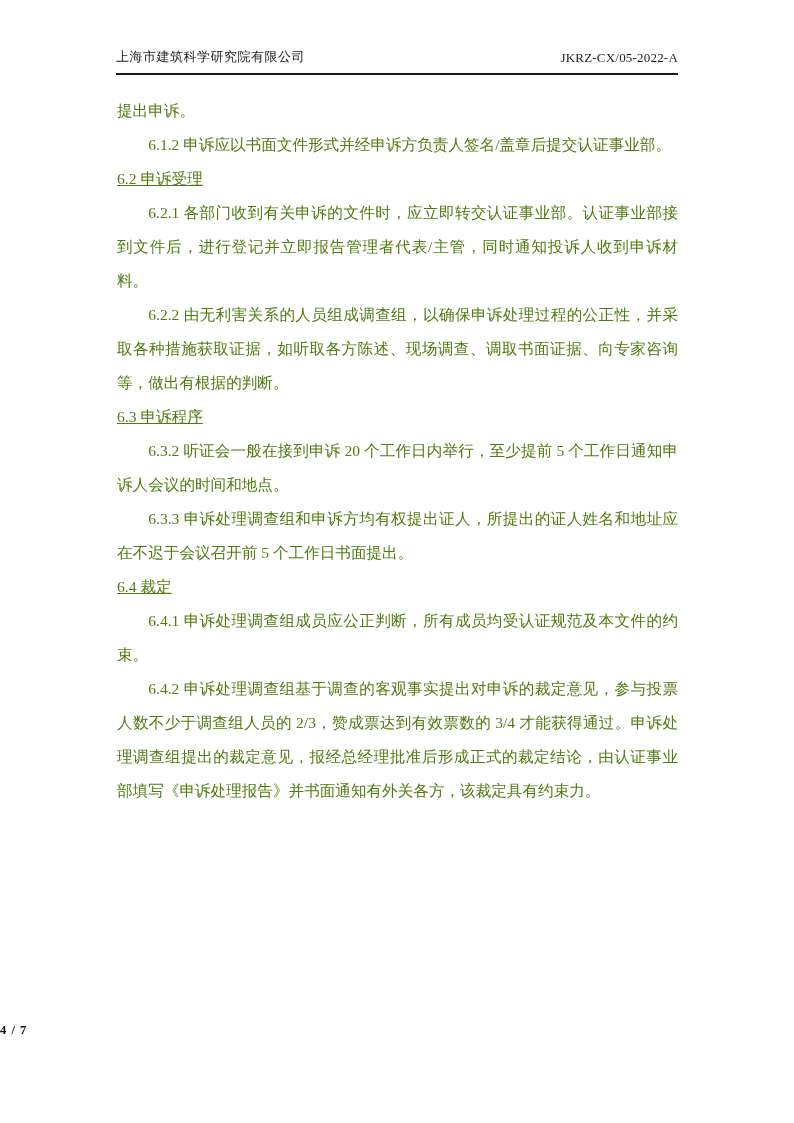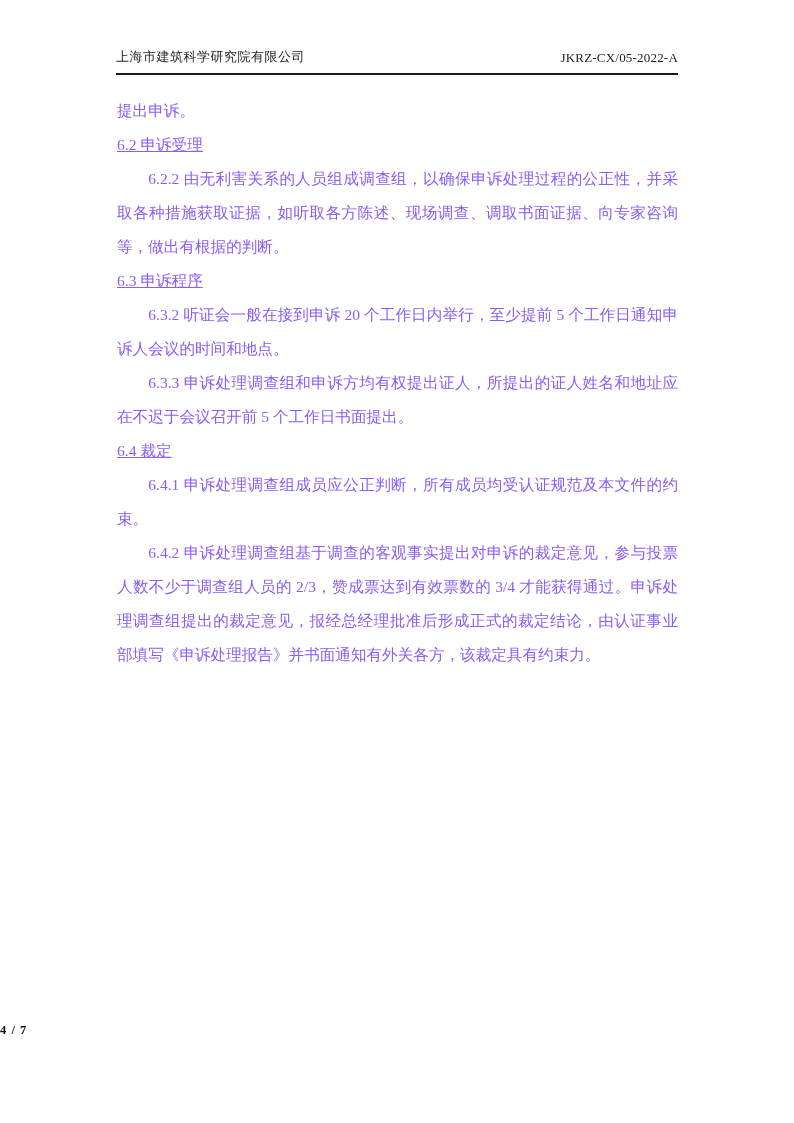--- a/index.html
+++ b/index.html
@@ -34,21 +34,21 @@
     font-size: 13px;
     letter-spacing: 0.2px;
   }
   .content {
     position: absolute;
     left: 117px;
     top: 94px;
     width: 561px;
     font-size: 15.6px;
     line-height: 34px;
-    color: #8b5cf6;
+    color: #4d7c0f;
     text-align: justify;
   }
   .content p { text-align: justify; }
   .content p.indent { text-indent: 2em; }
   .content p.flush { text-indent: 0; }
   .content p.heading { text-indent: 0; text-decoration: underline; }
   .footer {
     position: absolute;
     left: 0;
     width: 100%;
@@ -68,21 +68,23 @@
 
 <div class="page">
 
   <div class="header">
     <span class="company">上海市建筑科学研究院有限公司</span>
     <span class="doc-number">JKRZ-CX/05-2022-A</span>
   </div>
 
   <div class="content">
     <p class="flush">提出申诉。</p>
+    <p class="indent">6.1.2 申诉应以书面文件形式并经申诉方负责人签名/盖章后提交认证事业部。</p>
     <p class="heading">6.2 申诉受理</p>
+    <p class="indent">6.2.1 各部门收到有关申诉的文件时，应立即转交认证事业部。认证事业部接到文件后，进行登记并立即报告管理者代表/主管，同时通知投诉人收到申诉材料。</p>
     <p class="indent">6.2.2 由无利害关系的人员组成调查组，以确保申诉处理过程的公正性，并采取各种措施获取证据，如听取各方陈述、现场调查、调取书面证据、向专家咨询等，做出有根据的判断。</p>
     <p class="heading">6.3 申诉程序</p>
     <p class="indent">6.3.2 听证会一般在接到申诉 20 个工作日内举行，至少提前 5 个工作日通知申诉人会议的时间和地点。</p>
     <p class="indent">6.3.3 申诉处理调查组和申诉方均有权提出证人，所提出的证人姓名和地址应在不迟于会议召开前 5 个工作日书面提出。</p>
     <p class="heading">6.4 裁定</p>
     <p class="indent">6.4.1 申诉处理调查组成员应公正判断，所有成员均受认证规范及本文件的约束。</p>
     <p class="indent">6.4.2 申诉处理调查组基于调查的客观事实提出对申诉的裁定意见，参与投票人数不少于调查组人员的 2/3，赞成票达到有效票数的 3/4 才能获得通过。申诉处理调查组提出的裁定意见，报经总经理批准后形成正式的裁定结论，由认证事业部填写《申诉处理报告》并书面通知有外关各方，该裁定具有约束力。</p>
   </div>
 
   <div class="footer">

